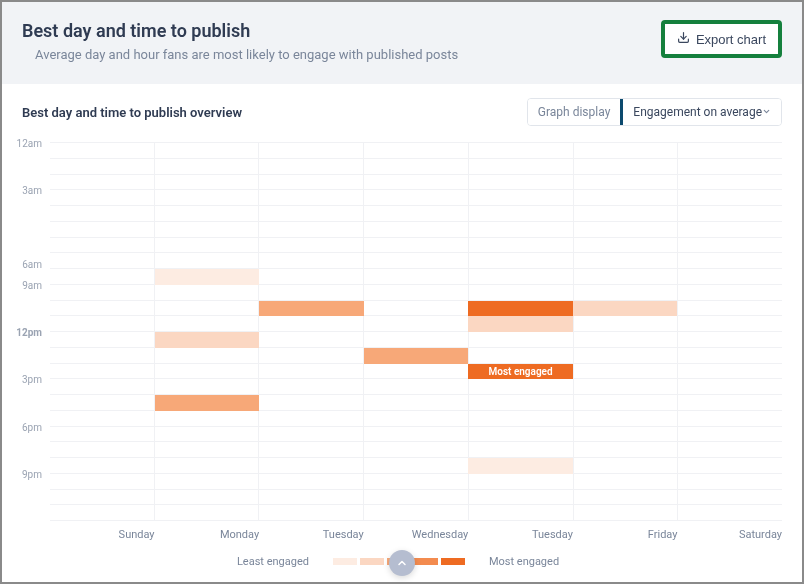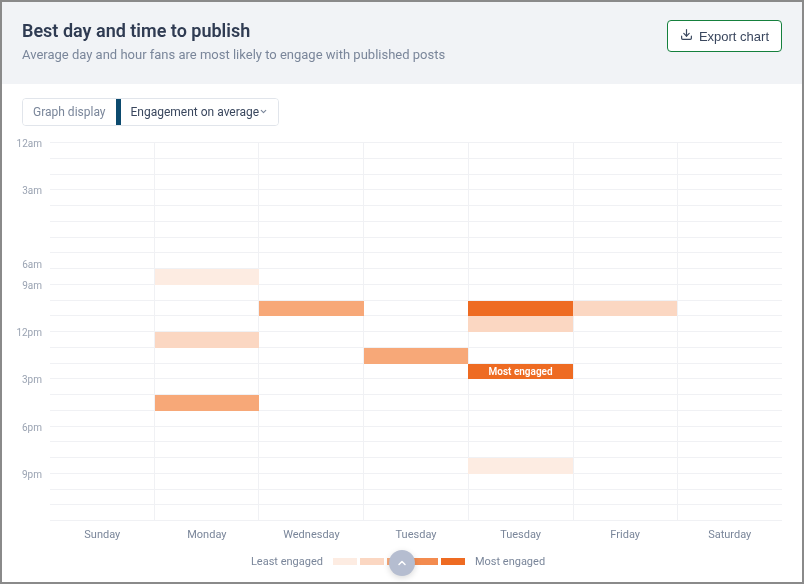--- a/index.html
+++ b/index.html
@@ -14,24 +14,24 @@
   }
   .header {
     background: #f1f3f6;
     padding: 18px 20px 22px 20px;
     display: flex;
     justify-content: space-between;
     align-items: flex-start;
   }
   .header-left { display: flex; flex-direction: column; gap: 6px; }
   .title { font-size: 18px; font-weight: 600; color: #2f3b52; }
-  .subtitle { font-size: 13px; color: #7a869a; }
+  .subtitle { font-size: 13px; color: #7a869a; margin-left: 13px; }
   .export-btn {
     background: #fff;
-    border: 1px solid #15803d;
+    border: 4px solid #15803d;
     border-radius: 4px;
     padding: 7px 12px;
     font-size: 13px;
     color: #3a475e;
     display: flex;
     align-items: center;
     gap: 6px;
     cursor: pointer;
   }
   .export-btn svg { width: 13px; height: 13px; }
@@ -45,21 +45,21 @@
   .controls {
     display: flex;
     border: 1px solid #e1e5eb;
     border-radius: 4px;
     overflow: hidden;
     font-size: 12px;
   }
   .controls .ctrl-label {
     padding: 6px 10px;
     color: #7a869a;
-    border-right: 5px solid #0c4a6e;
+    border-right: 3px solid #0c4a6e;
     background: #fff;
   }
   .controls .ctrl-select {
     padding: 6px 10px;
     color: #3a475e;
     display: flex;
     align-items: center;
     cursor: pointer;
     background: #fff;
   }
@@ -104,21 +104,21 @@
     flex: 1;
     border-right: 1px solid #f0f1f4;
   }
   .daycol:last-child { border-right: none; }
   .xlabels {
     display: flex;
     margin-left: 36px;
   }
   .xlabel {
     flex: 1;
-    text-align: center;
+    text-align: right;
     font-size: 11px;
     color: #7a869a;
     padding-top: 8px;
   }
   .cell {
     position: absolute;
     height: 15.75px;
   }
   .peak-label {
     font-size: 10px;
@@ -126,21 +126,21 @@
     font-weight: 600;
     display: flex;
     align-items: center;
     justify-content: center;
     height: 100%;
   }
   .legend {
     display: flex;
     align-items: center;
     justify-content: center;
-    gap: 10px;
+    gap: 24px;
     margin-top: 14px;
     font-size: 11px;
     color: #7a869a;
   }
   .legend-bar { display: flex; gap: 3px; }
   .legend-seg { width: 24px; height: 7px; }
   .scroll-fab {
     position: absolute;
     left: 50%;
     bottom: 6px;
@@ -171,41 +171,42 @@
           <path d="M21 15v4a2 2 0 0 1-2 2H5a2 2 0 0 1-2-2v-4"></path>
           <polyline points="7 10 12 15 17 10"></polyline>
           <line x1="12" y1="15" x2="12" y2="3"></line>
         </svg>
     </span>
     <span>Export chart</span>
   </button>
 </div>
 
 <div class="subheader">
+  <div class="sub-title">Best day and time to publish overview</div>
   <div class="controls">
     <div class="ctrl-label">Graph display</div>
     <div class="ctrl-select">
       <span>Engagement on average</span>
       <span>
         <svg width="9" height="9" viewBox="0 0 24 24" fill="none" stroke="#7a869a" stroke-width="3" stroke-linecap="round" stroke-linejoin="round">
             <polyline points="6 9 12 15 18 9"></polyline>
           </svg>
       </span>
     </div>
   </div>
 </div>
 
 <div class="chart-wrap">
   <div class="grid" id="grid">
     <div class="ycol" id="ycol">
         <div class="ytick" style="top: 0px; margin-left: 40px;">12am</div>
         <div class="ytick" style="top: 47.25px;">3am</div>
         <div class="ytick" style="top: 94.5px; margin-top: 26px;">6am</div>
         <div class="ytick" style="top: 141.75px;">9am</div>
-        <div class="ytick" style="top: 189px;">12pm</div>
+        <div class="ytick" style="top: 189px; font-weight: bold;">12pm</div>
         <div class="ytick" style="top: 236.25px;">3pm</div>
         <div class="ytick" style="top: 283.5px;">6pm</div>
         <div class="ytick" style="top: 330.75px;">9pm</div>
       </div>
     <div class="daycols" id="daycols">
         <div class="daycol"></div>
         <div class="daycol"></div>
         <div class="daycol"></div>
         <div class="daycol"></div>
         <div class="daycol"></div>
@@ -249,22 +250,22 @@
         <div class="cell" style="left: 418.286px; width: 104.571px; top: 220.5px; background: rgb(238, 107, 34);">
           <div class="peak-label">Most engaged</div>
         </div>
         <div class="cell" style="left: 418.286px; width: 104.571px; top: 315px; background: rgb(253, 236, 226);"></div>
         <div class="cell" style="left: 522.857px; width: 104.571px; top: 157.5px; background: rgb(251, 215, 194);"></div>
       </div>
   </div>
   <div class="xlabels" id="xlabels">
       <div class="xlabel">Sunday</div>
       <div class="xlabel">Monday</div>
+      <div class="xlabel">Tuesday</div>
       <div class="xlabel">Wednesday</div>
-      <div class="xlabel">Tuesday</div>
       <div class="xlabel">Tuesday</div>
       <div class="xlabel">Friday</div>
       <div class="xlabel">Saturday</div>
     </div>
   <div class="legend">
     <span>Least engaged</span>
     <div class="legend-bar" id="legend-bar">
         <div class="legend-seg" style="background: rgb(253, 236, 226);"></div>
         <div class="legend-seg" style="background: rgb(251, 215, 194);"></div>
         <div class="legend-seg" style="background: rgb(247, 168, 120);"></div>

